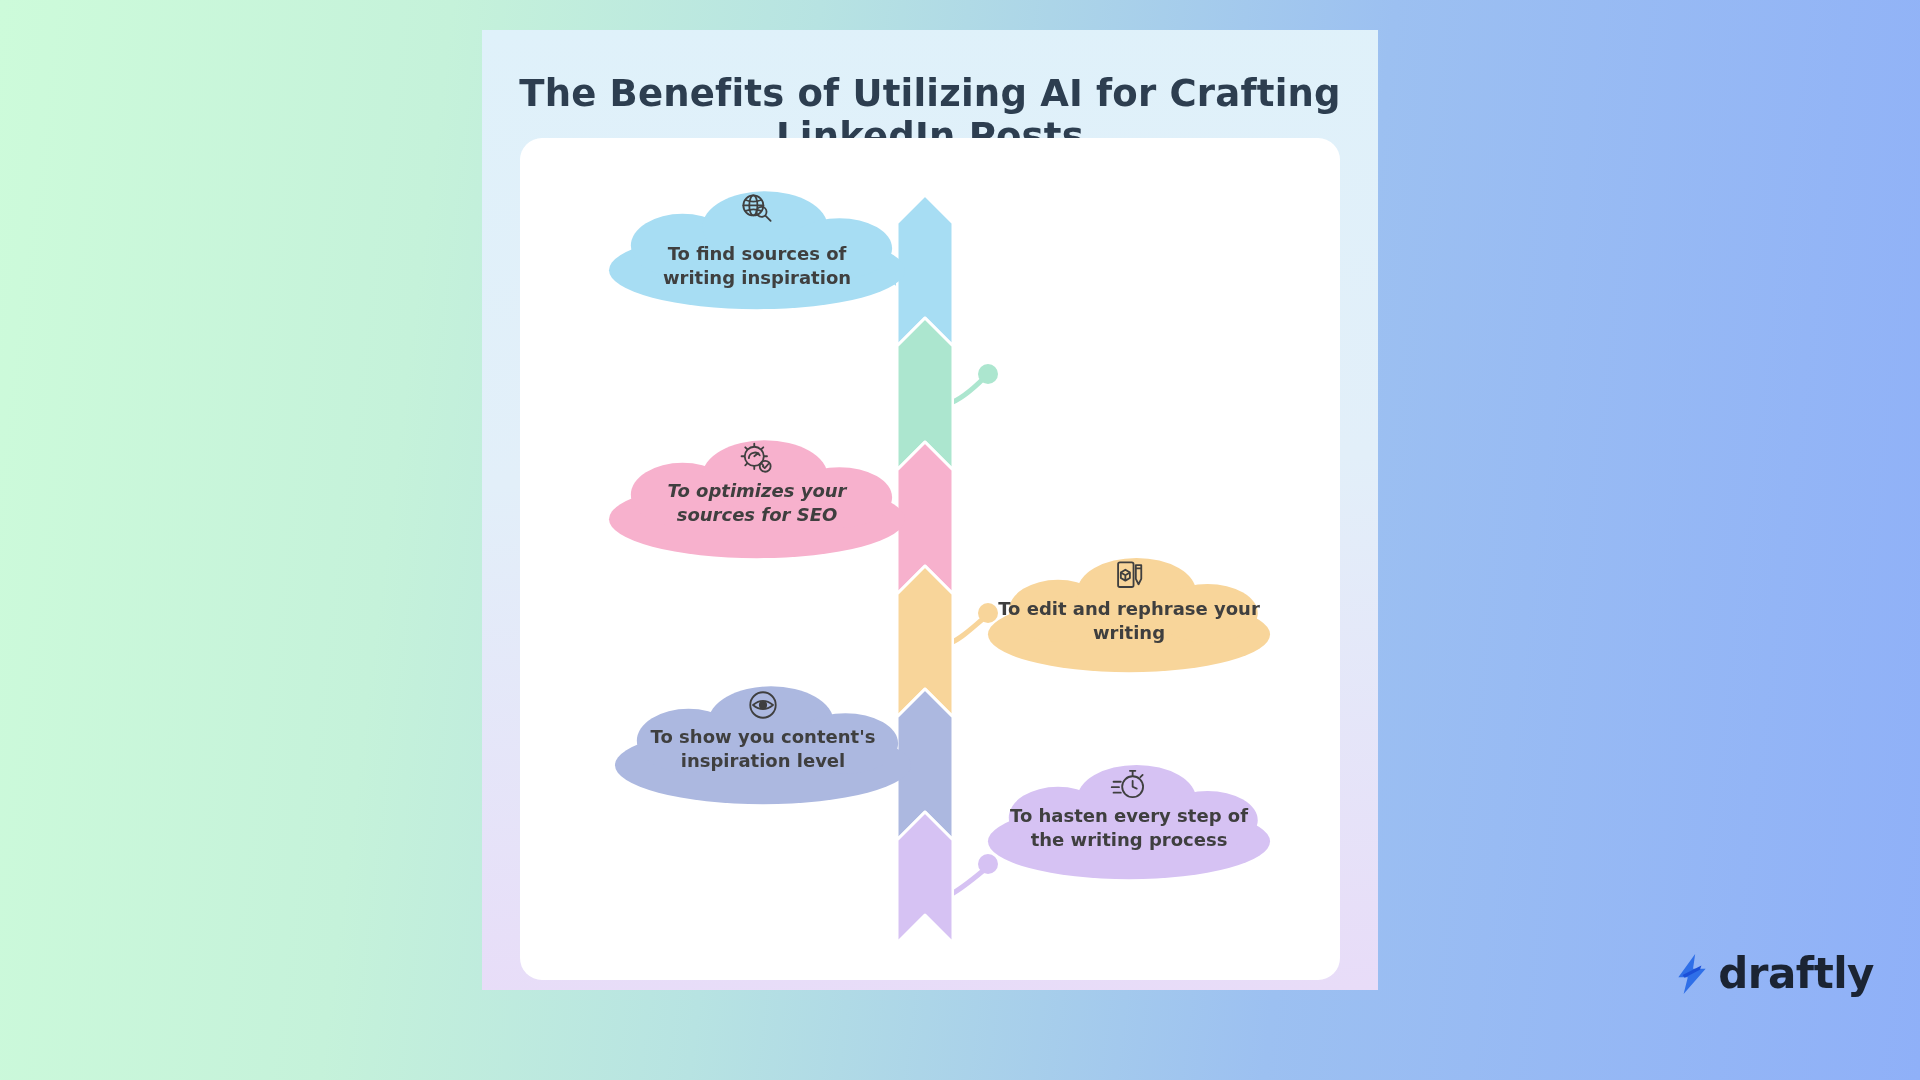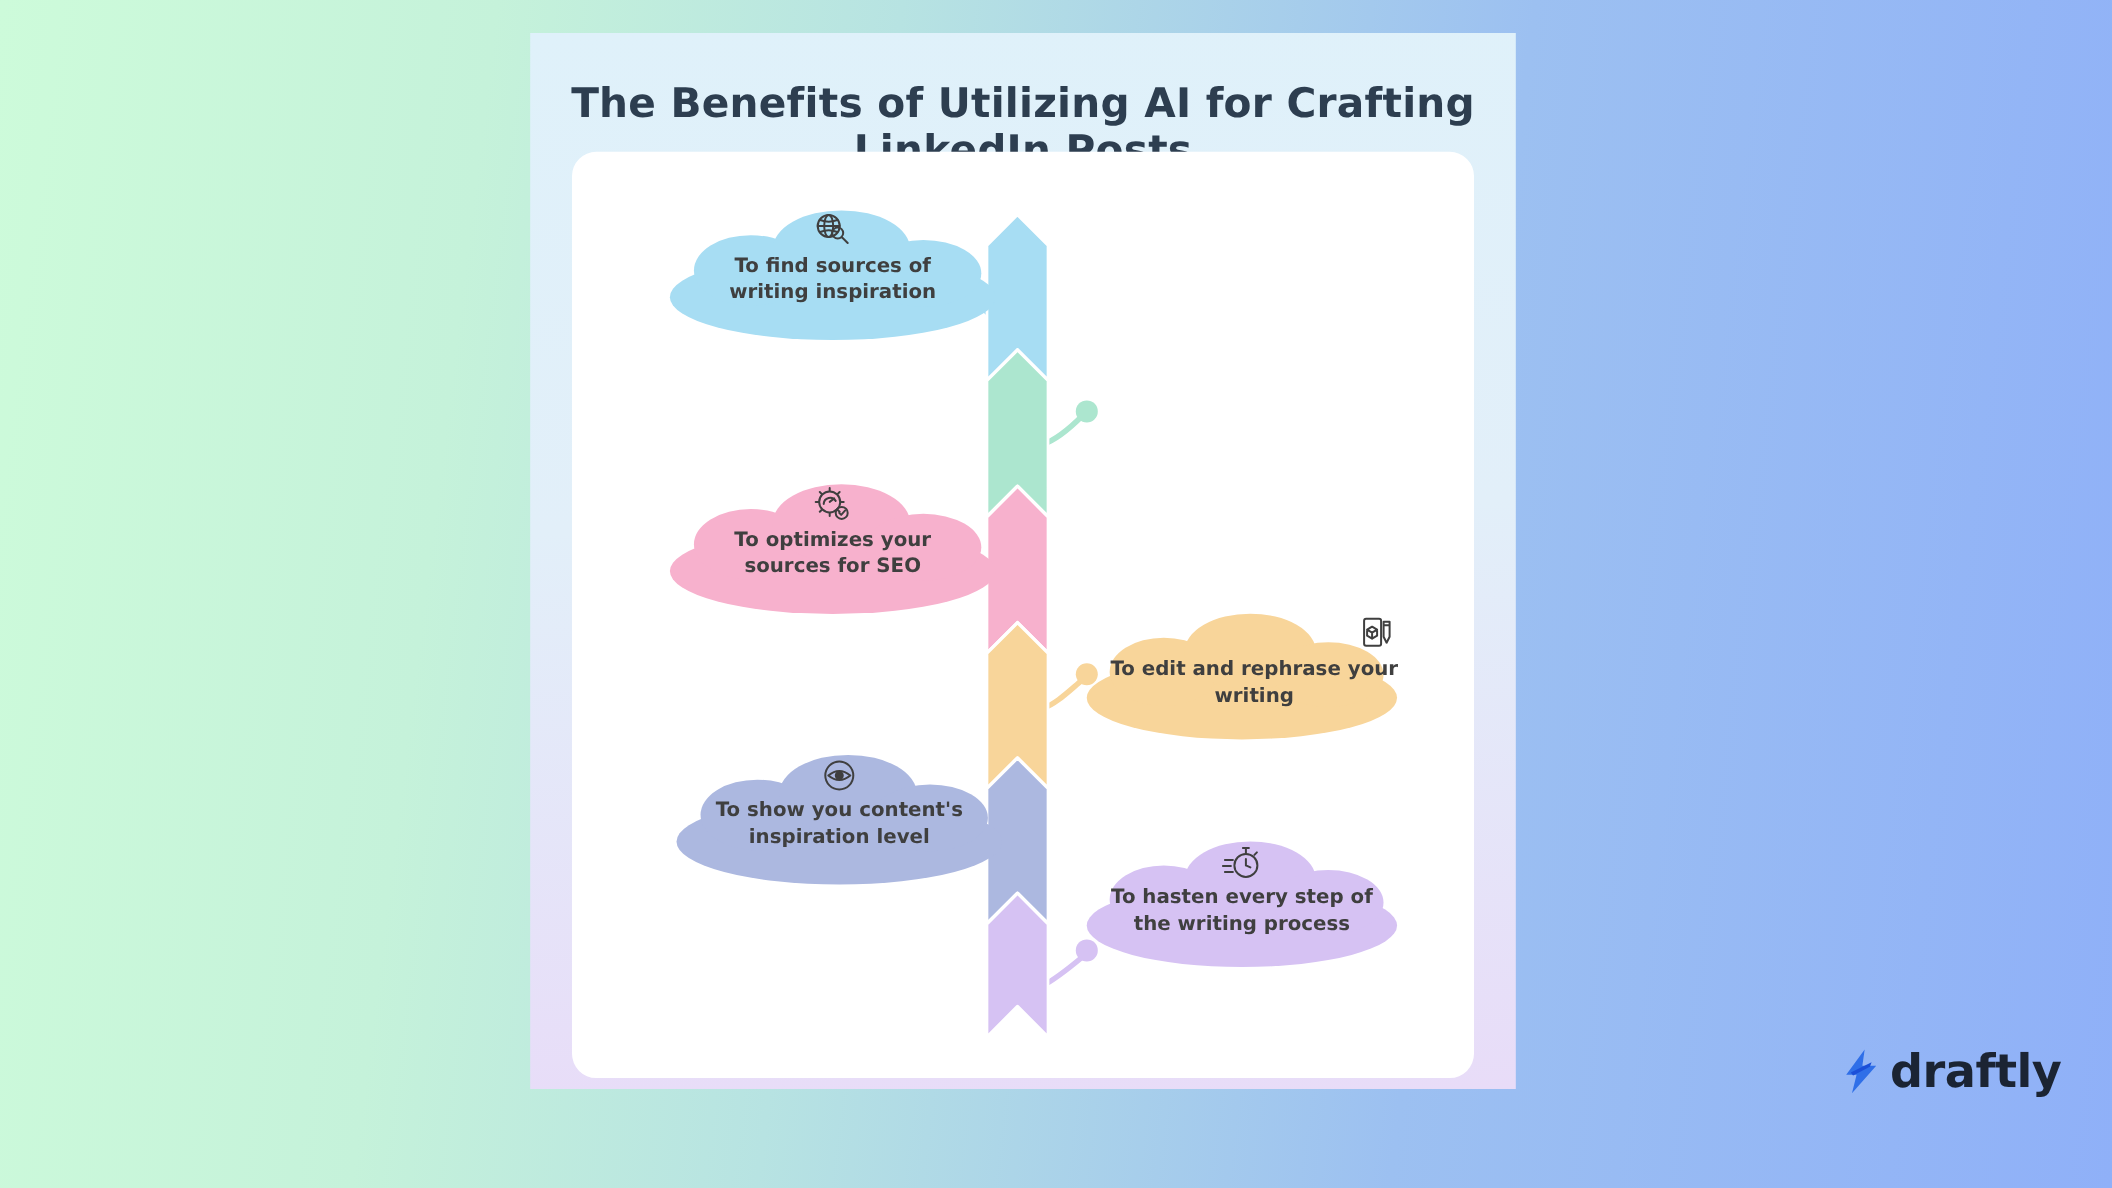--- a/index.html
+++ b/index.html
@@ -10,24 +10,24 @@
   .poster{position:absolute;left:482px;top:30px;width:896px;height:960px;
           background:linear-gradient(178deg,#dff1fa 0%,#e2eff9 46%,#e8dcf8 100%);}
   .panel{position:absolute;left:38px;top:108px;width:820px;height:842px;background:#ffffff;border-radius:22px;}
   .title{position:absolute;left:0;top:42px;width:100%;text-align:center;
          font-size:37px;font-weight:700;color:#2d3e50;letter-spacing:.2px;}
   
   .cloud{position:absolute;display:flex;flex-direction:column;align-items:center;}
   .cloud .bg{position:absolute;left:0;top:0;width:100%;height:100%;}
   .cloud .cicon{position:relative;margin-top:10px;z-index:1;}
   .cloud .label{position:relative;z-index:1;text-align:center;font-weight:700;font-size:18px;line-height:1.32;color:#3f3f3f;}
-  .c1{left:126px;top:150px;width:298px;height:130px;}
+  .c1{left:126px;top:150px;width:298px;height:130px;gap:12px;}
   .c2{left:505px;top:268px;width:284px;height:126px;}
-  .c3{left:126px;top:399px;width:298px;height:130px;}
-  .c4{left:505px;top:517px;width:284px;height:126px;align-items:flex-end;}
+  .c3{left:126px;top:399px;width:298px;height:130px;font-style:italic;}
+  .c4{left:505px;top:517px;width:284px;height:126px;}
   .c5{left:132px;top:645px;width:298px;height:130px;}
   .c6{left:505px;top:724px;width:284px;height:126px;}
   
   .column{position:absolute;left:414px;top:164px;}
   
   .conn{position:absolute;}
   .conn1{left:372px;top:218px;} .conn2{left:460px;top:330px;}
   .conn3{left:372px;top:464px;} .conn4{left:460px;top:566px;}
   .conn5{left:370px;top:708px;} .conn6{left:460px;top:812px;}
   

